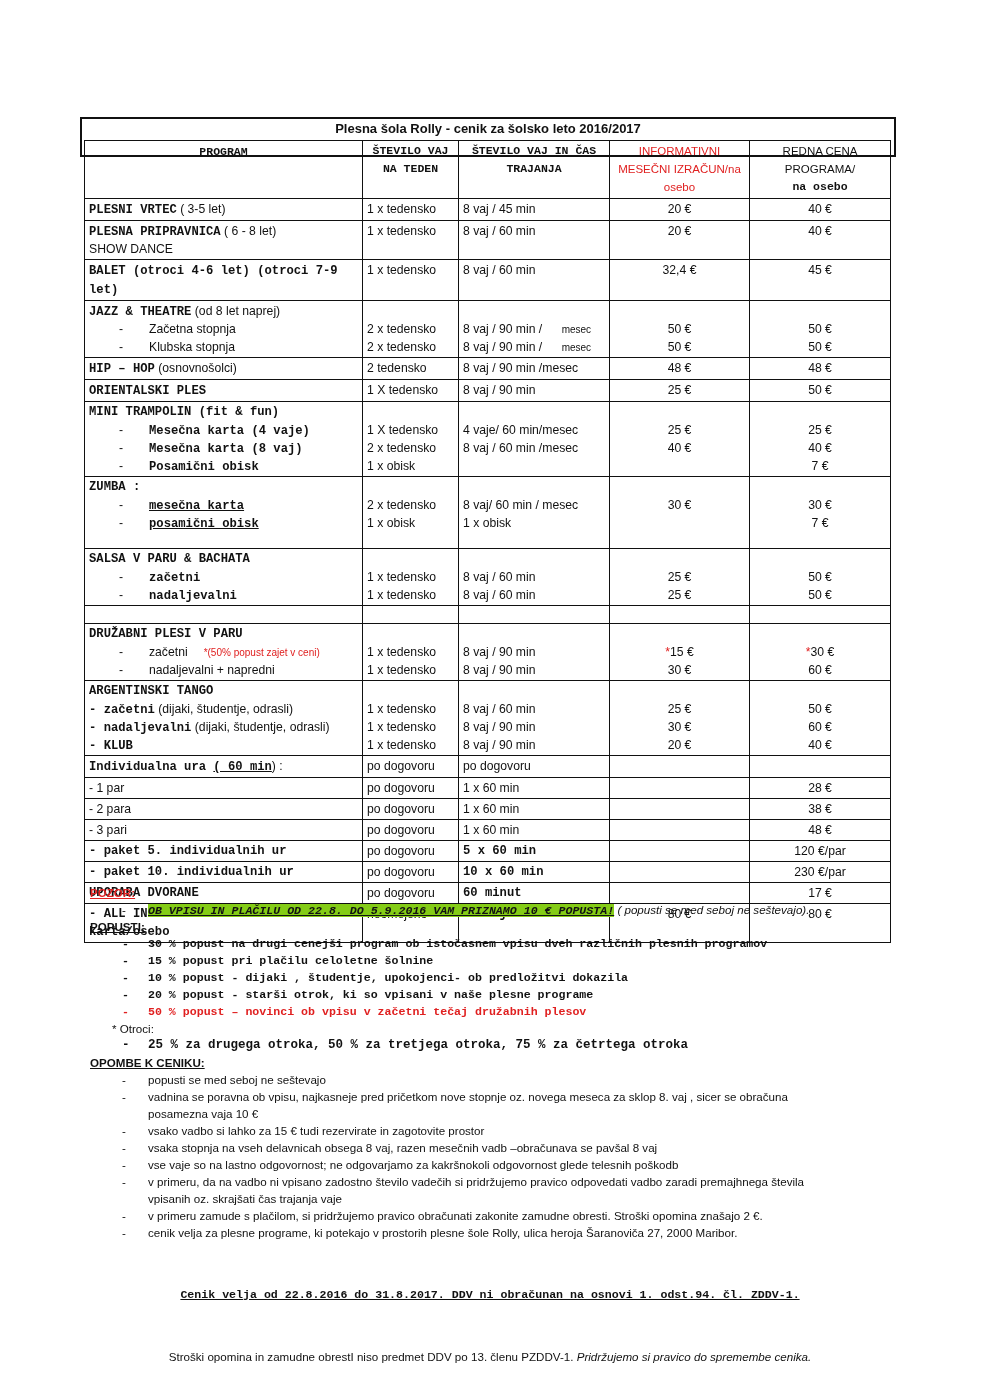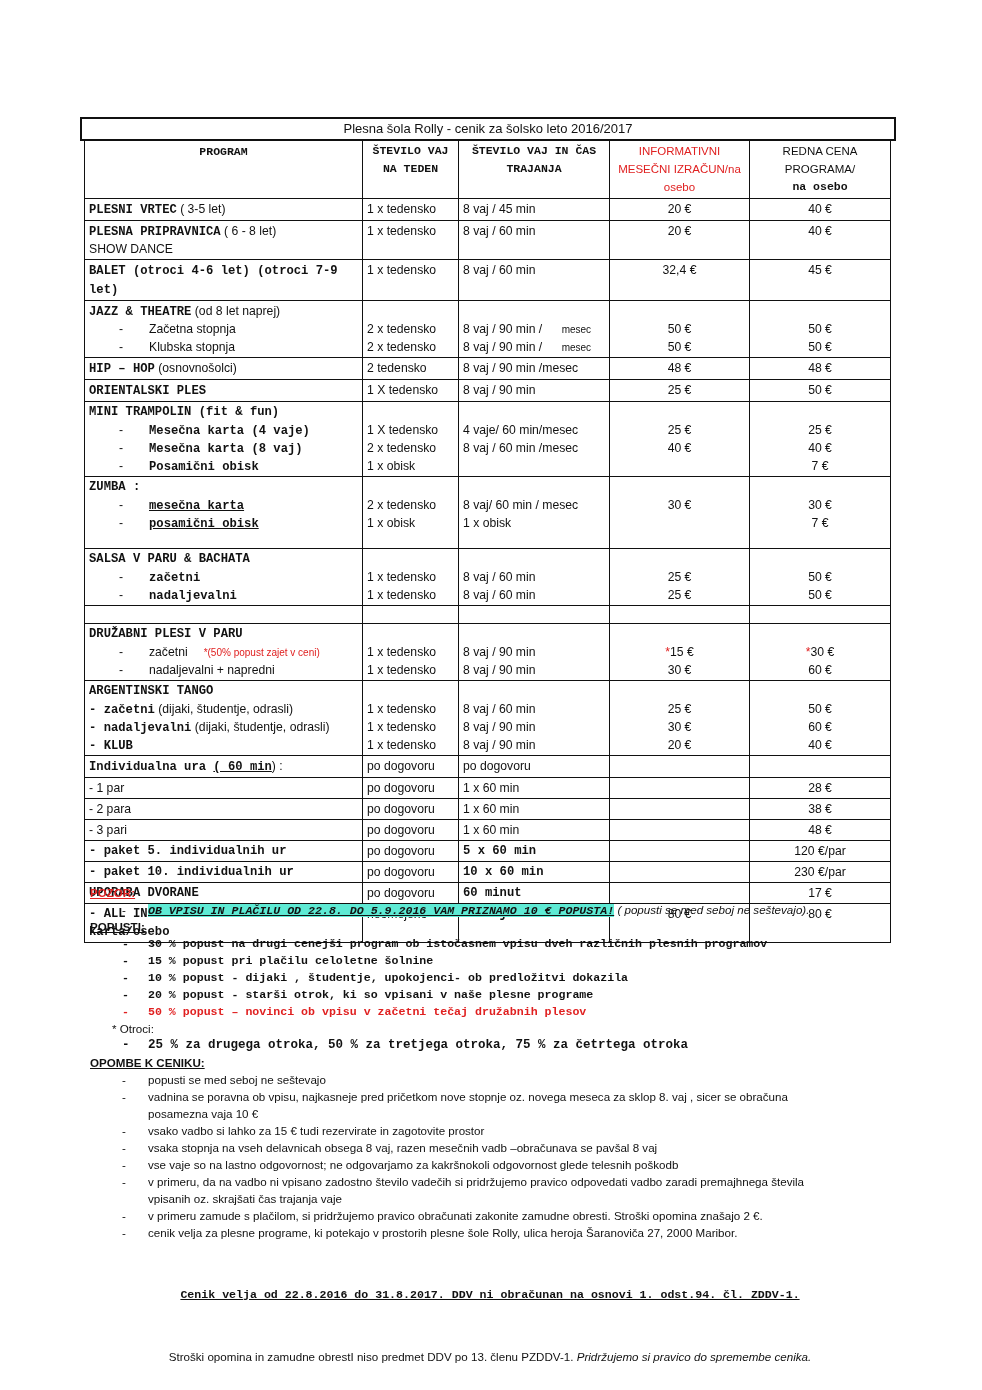--- a/index.html
+++ b/index.html
@@ -1,42 +1,42 @@
 <!DOCTYPE html>
 <html><head>
 <meta charset="utf-8">
 <style>
   html, body { margin: 0; padding: 0; background: #ffffff; }
   body { width: 982px; height: 1390px; position: relative; font-family: "Liberation Sans", sans-serif; color: #111; }
   .page { position: absolute; left: 0; top: 0; width: 982px; height: 1390px; }
   .title-box {
-    position: absolute; left: 80px; top: 117px; width: 816px; height: 24px;
+    position: absolute; left: 80px; top: 117px; width: 816px; height: 40px;
     border: 2px solid #111; box-sizing: border-box;
-    text-align: center; font-weight: normal; font-size: 13px; line-height: 20px;
+    text-align: center; font-weight: bold; font-size: 13px; line-height: 20px;
   }
   table.price {
     position: absolute; left: 84px; top: 140px; width: 806px;
     border-collapse: collapse; font-size: 12.2px; table-layout: fixed;
   }
   table.price td, table.price th {
     border: 1.5px solid #111; vertical-align: top; padding: 1px 4px; line-height: 18px;
   }
   table.price th { font-weight: normal; font-size: 11.5px; line-height: 16px; text-align: center; padding-top: 2px; height: 48px; }
   th.hdr-bold { font-weight: bold !important; }
   .red { color: #e02020; }
   .b { font-weight: bold; font-family: Liberation Mono, monospace; }
   .u { text-decoration: underline; }
   .c { text-align: center; }
   .sub { padding-left: 30px; }
   .sub .dash { display: inline-block; width: 30px; }
   .line { display: block; height: 18px; white-space: nowrap; }
   .small { font-size: 10px; padding-left: 16px; }
   .notes { position: absolute; left: 90px; top: 884px; width: 800px; font-size: 11.6px; }
   .notes .line { height: 17px; line-height: 17px; }
-  .hl { background: #5eead4; }
+  .hl { background: #84cc16; }
   .heading { font-weight: bold; text-decoration: underline; }
   .li { padding-left: 30px; position: relative; }
   .li .dash { position: absolute; left: 32px; }
   .li .txt { padding-left: 28px; display: inline-block; }
   .center { text-align: center; margin-top: 45px; }
   .ital { font-style: italic; }
 </style>
 </head>
 <body>
 

